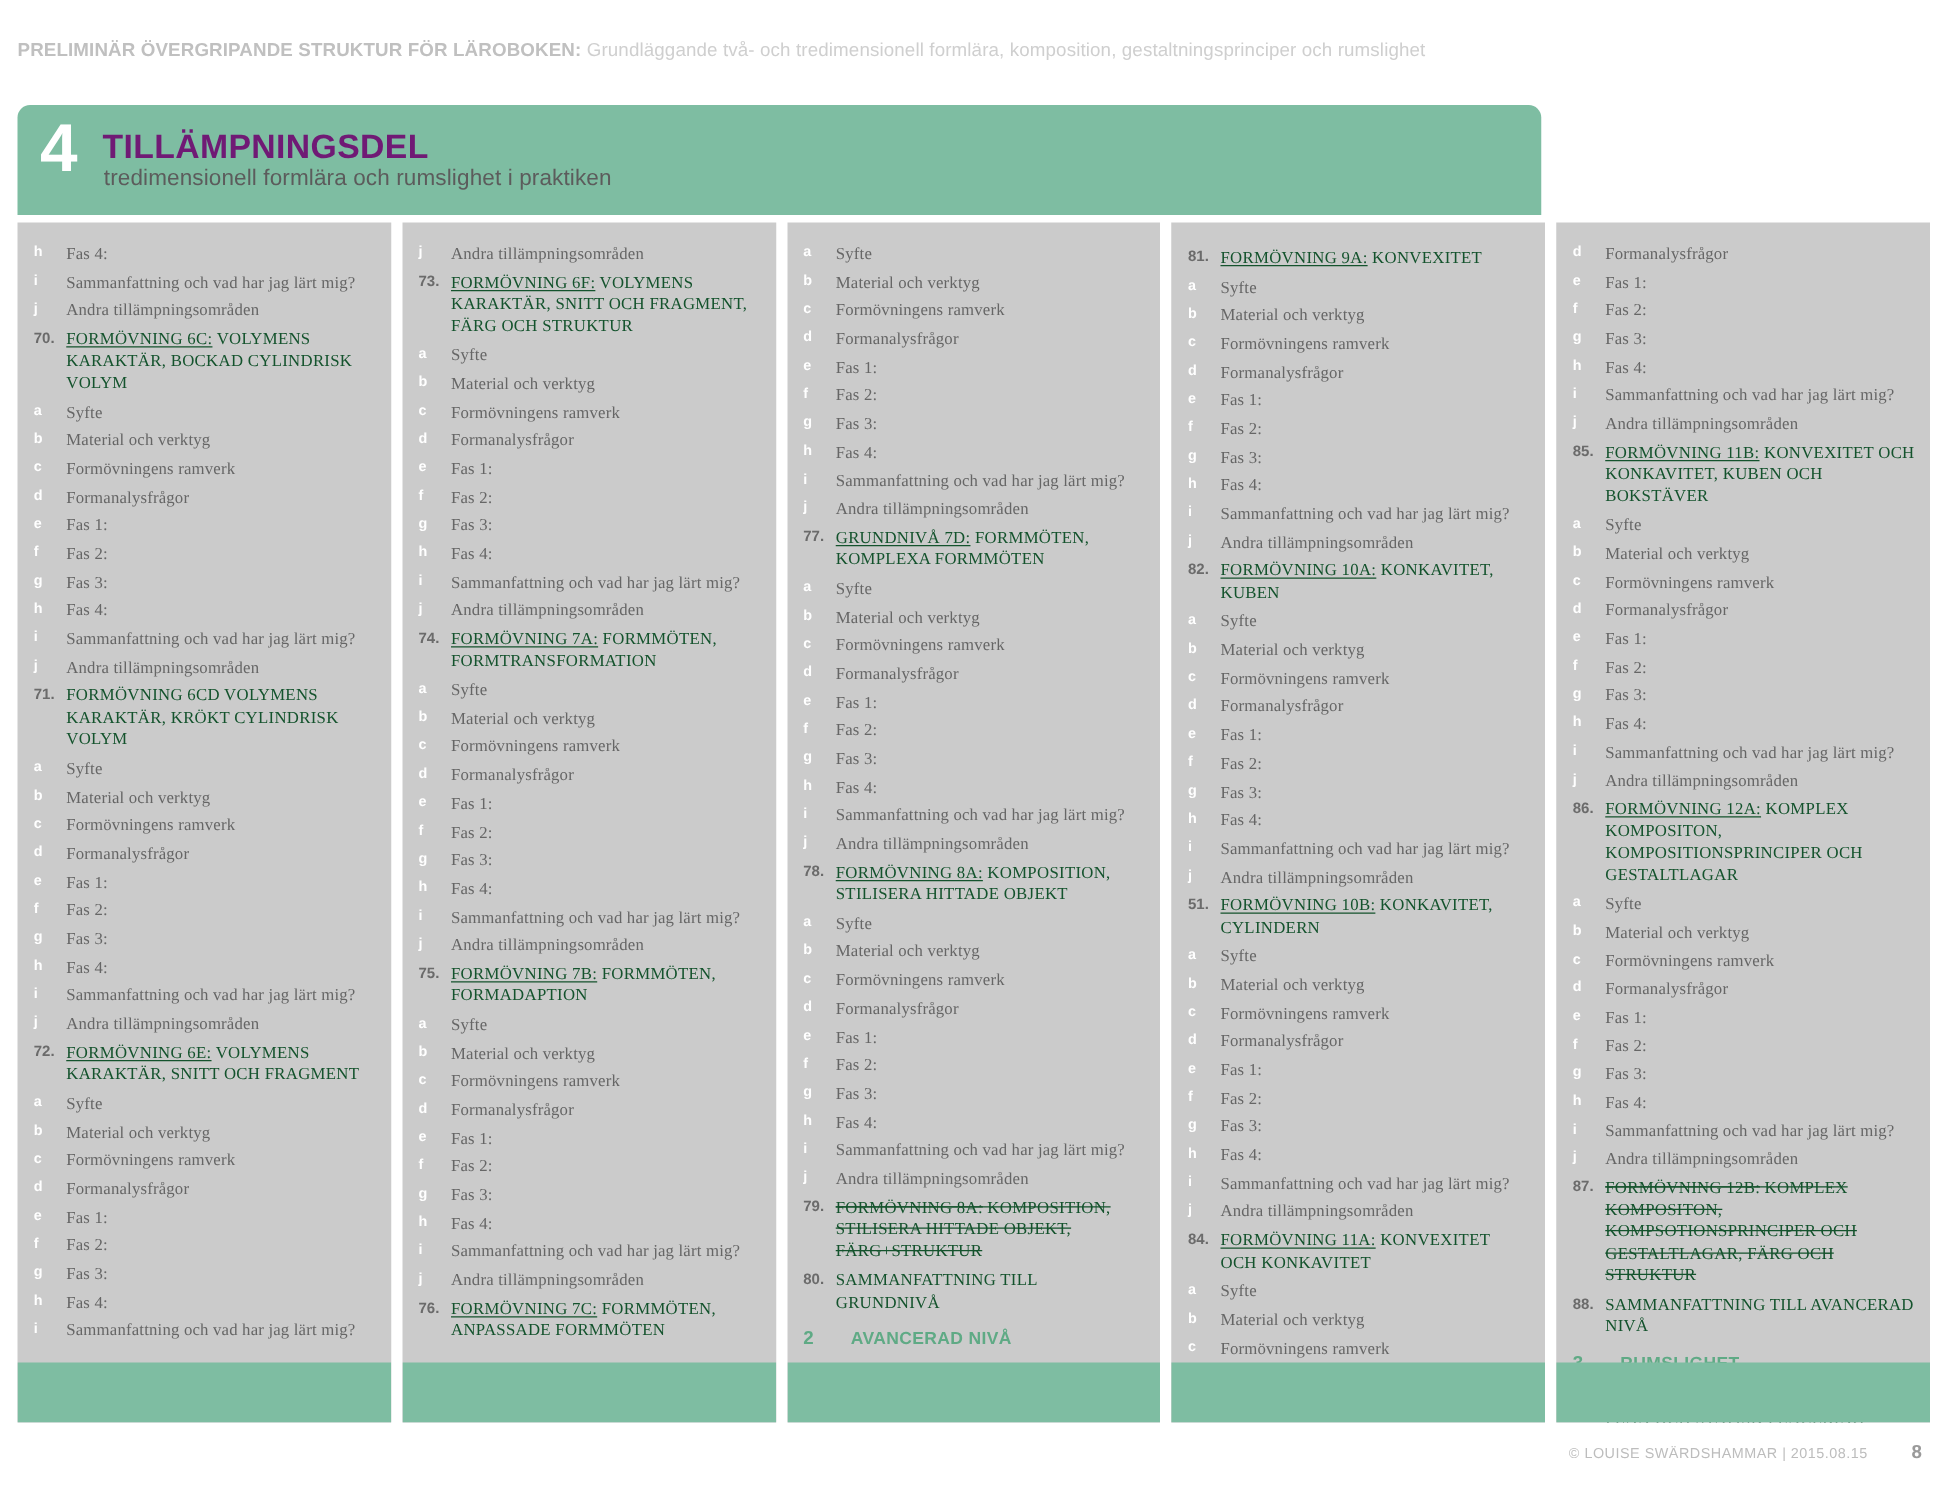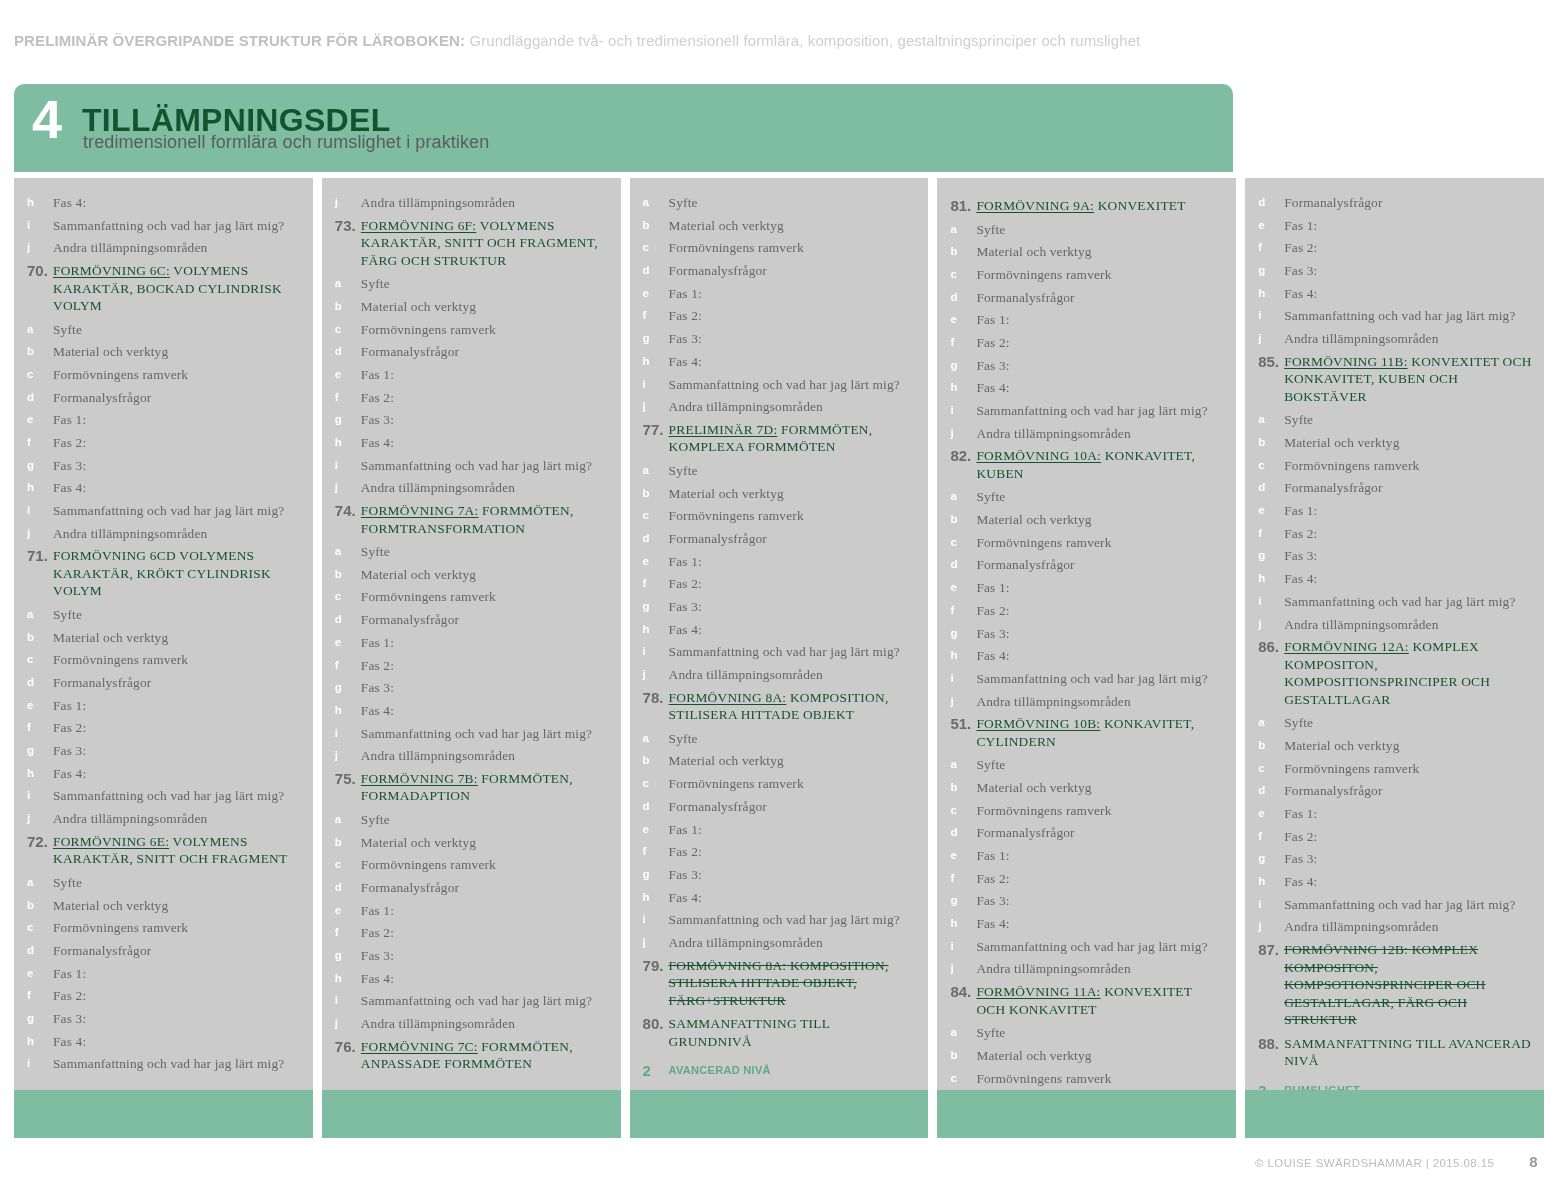--- a/index.html
+++ b/index.html
@@ -58,23 +58,23 @@
     font-size: 54px;
     font-weight: bold;
     color: #ffffff;
     line-height: 1;
     letter-spacing: -1px;
   }
   .banner-title {
     position: absolute;
     left: 68px;
     top: 18px;
-    font-size: 32px;
+    font-size: 27px;
     font-weight: bold;
-    color: #14532d;
+    color: #701a75;
     letter-spacing: 0.3px;
   }
   .banner-sub {
     position: absolute;
     left: 69px;
     top: 48px;
     font-size: 18px;
     color: #5c5c5c;
     letter-spacing: 0.1px;
   }
@@ -122,21 +122,21 @@
     font-size: 11.5px;
     font-weight: bold;
     color: #ffffff;
     line-height: 17.5px;
     text-align: left;
     padding-left: 1px;
   }
   .row .mark.num {
     flex: 0 0 26px;
     color: #6b6b6b;
-    font-size: 15px;
+    font-size: 12px;
     text-align: left;
     letter-spacing: 0;
   }
   .row .txt {
     flex: 1 1 auto;
     font-family: "Liberation Serif", serif;
     font-size: 13.4px;
     line-height: 17.5px;
     color: #5f5f5f;
     letter-spacing: 0.15px;
@@ -170,25 +170,26 @@
     margin-bottom: 9px;
   }
   .row.section .mark {
     color: #5faa85;
     font-size: 15px;
     font-weight: bold;
     line-height: 19px;
   }
   .row.section .txt {
     font-family: "Liberation Sans", sans-serif;
-    font-size: 11px;
+    font-size: 14px;
     font-weight: bold;
     color: #5faa85;
     line-height: 19px;
     letter-spacing: 0.3px;
+    margin-left: 12px;
   }
 
   
   .footer {
     position: absolute;
     right: 18px;
     bottom: 30px;
     font-size: 11.5px;
     color: #bdbdbd;
     letter-spacing: 0.4px;
@@ -546,21 +547,21 @@
           <div class="row lettered">
             <span class="mark">i</span>
             <span class="txt">Sammanfattning och vad har jag lärt mig?</span>
           </div>
           <div class="row lettered">
             <span class="mark">j</span>
             <span class="txt">Andra tillämpningsområden</span>
           </div>
           <div class="row numbered">
             <span class="mark num">77.</span>
-            <span class="txt"><span class="pre">PRELIMINÄR 7D:</span><span> FORMMÖTEN, KOMPLEXA FORMMÖTEN</span></span>
+            <span class="txt"><span class="pre">GRUNDNIVÅ 7D:</span><span> FORMMÖTEN, KOMPLEXA FORMMÖTEN</span></span>
           </div>
           <div class="row lettered">
             <span class="mark">a</span>
             <span class="txt">Syfte</span>
           </div>
           <div class="row lettered">
             <span class="mark">b</span>
             <span class="txt">Material och verktyg</span>
           </div>
           <div class="row lettered">

